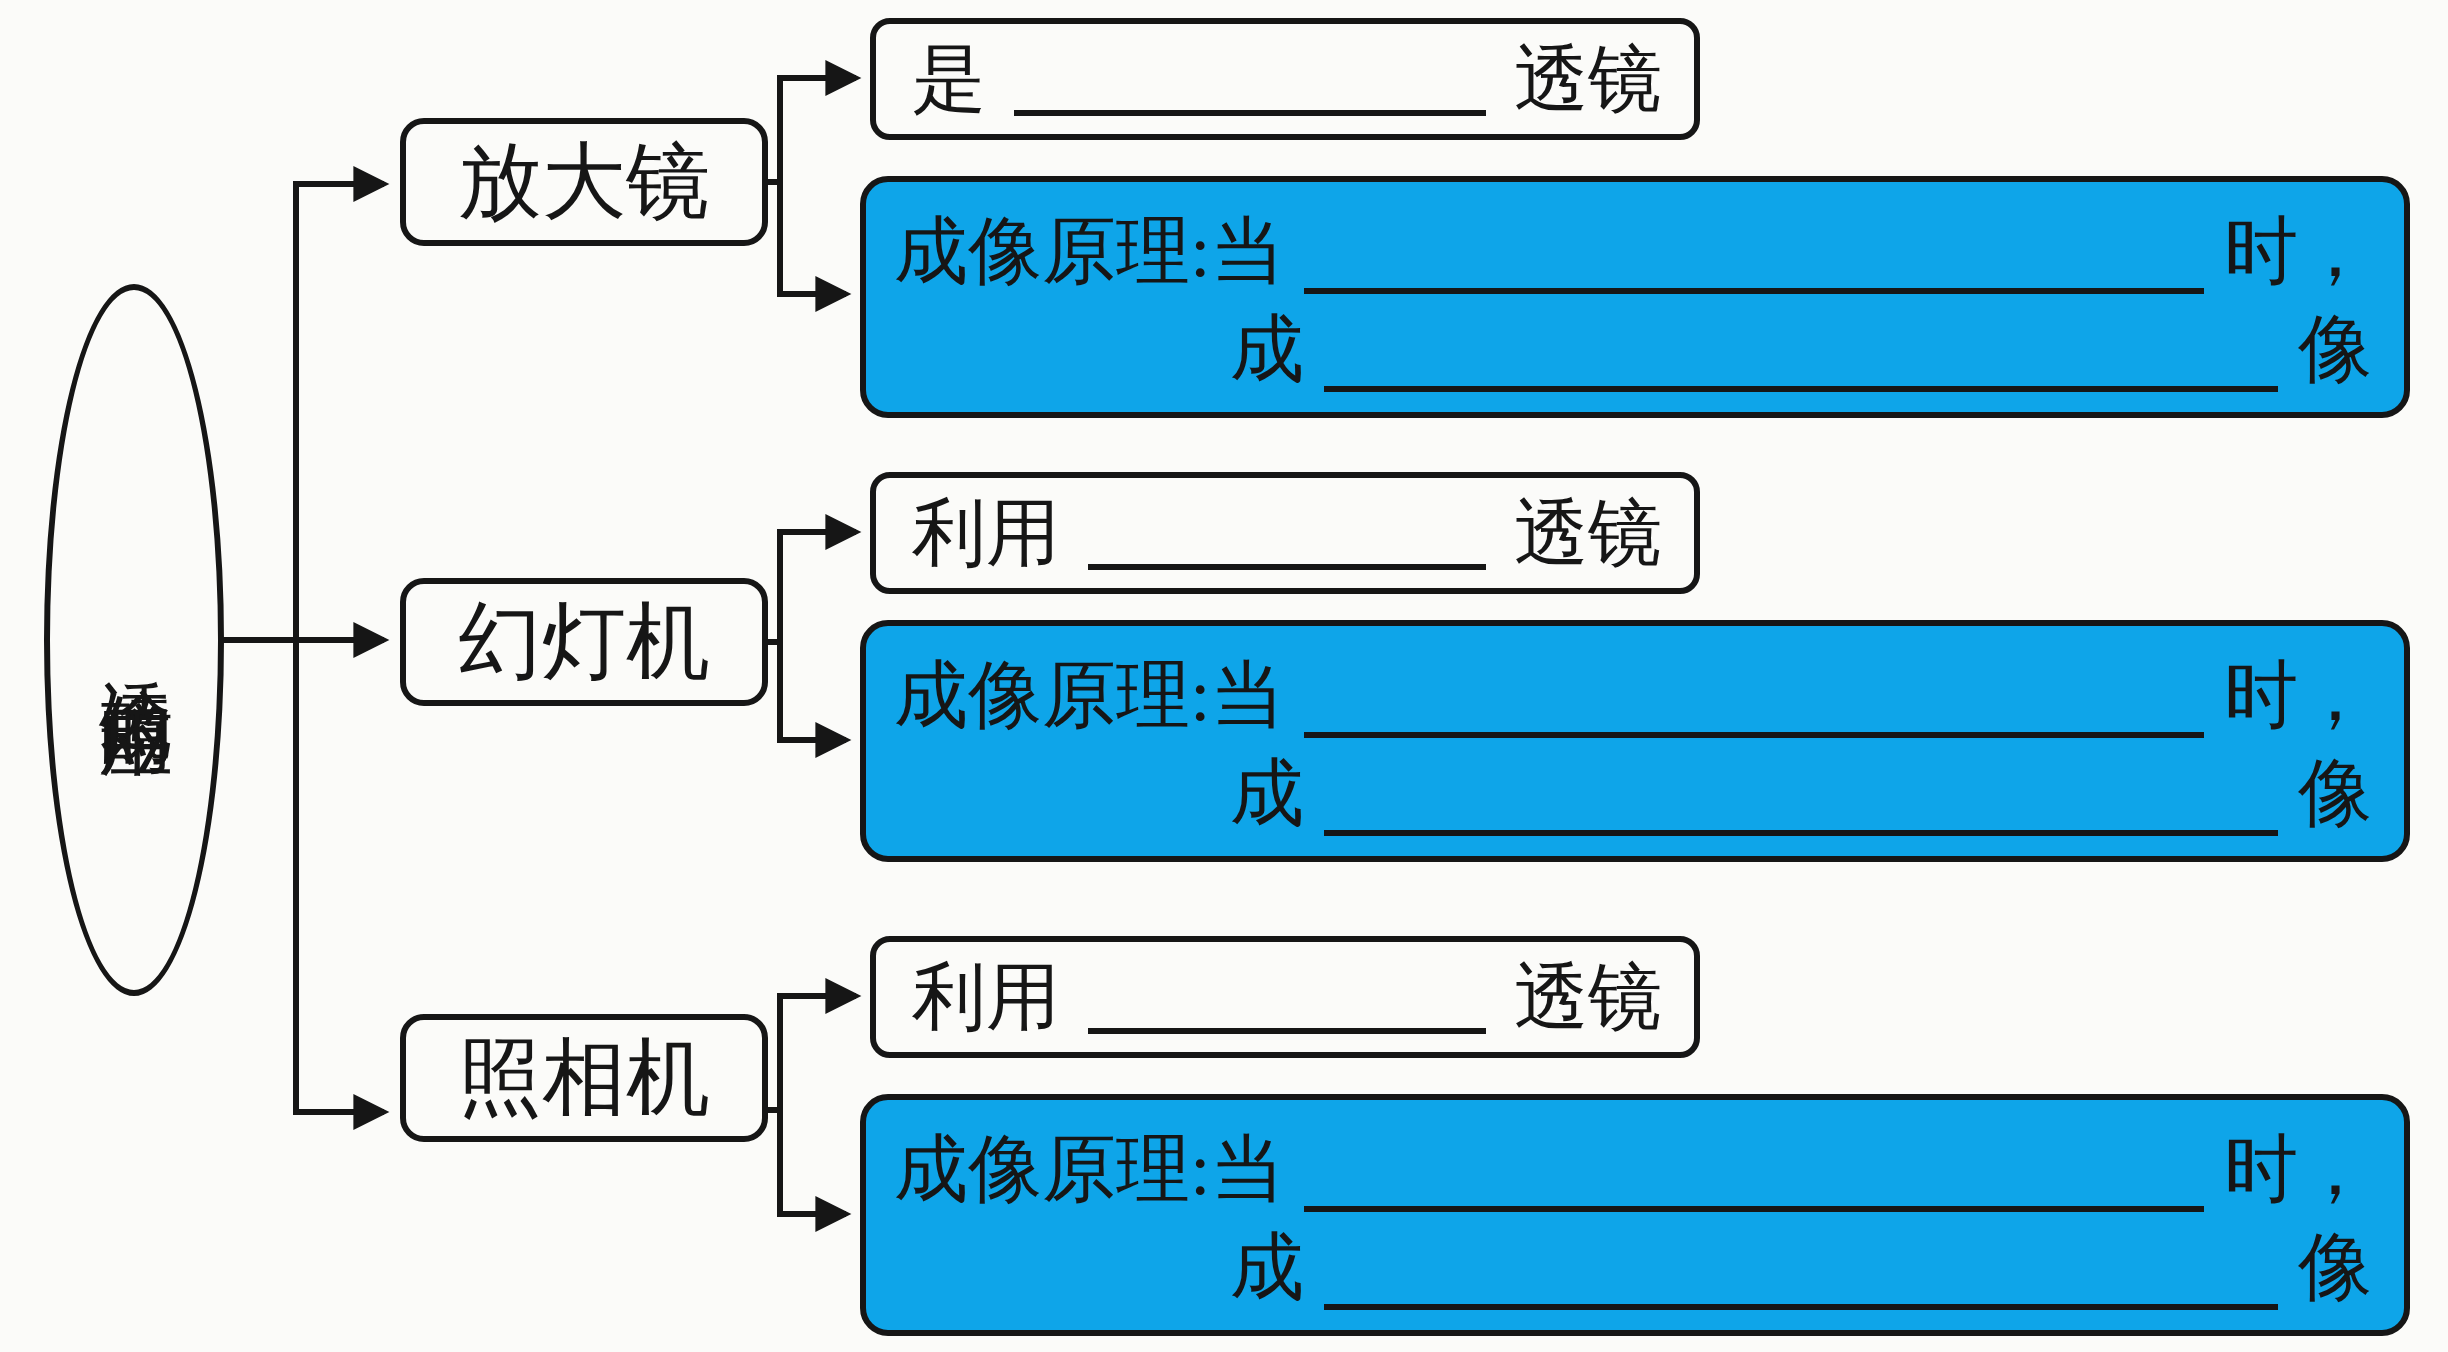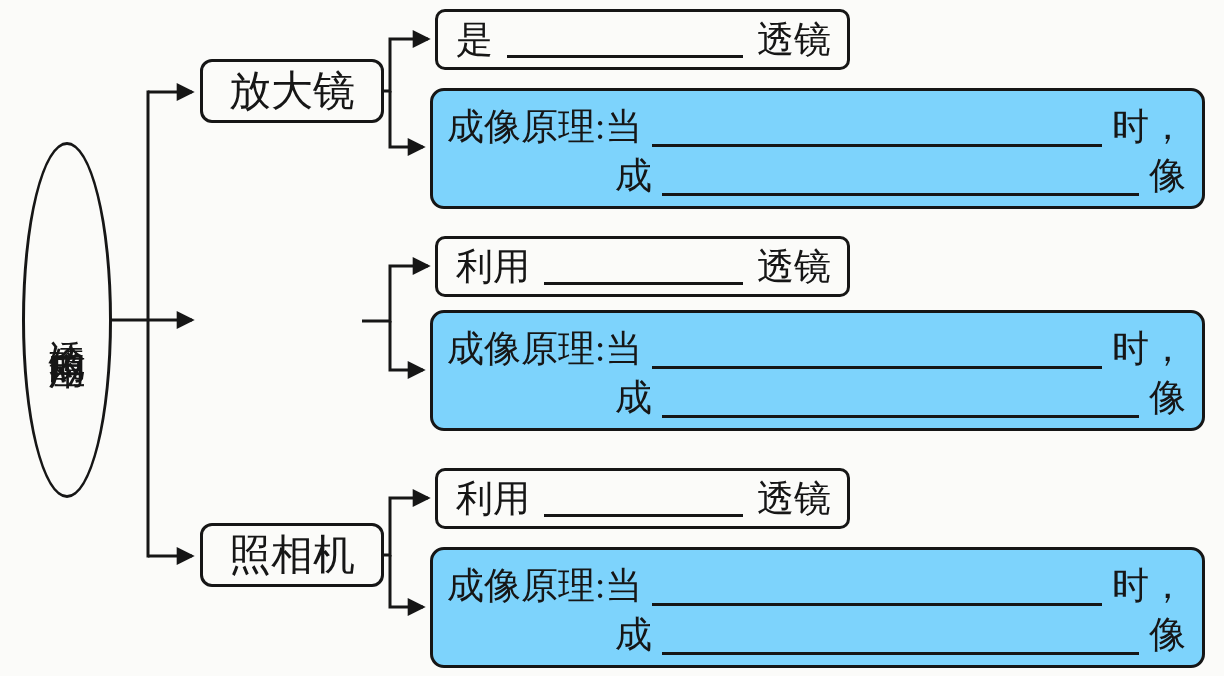--- a/index.html
+++ b/index.html
@@ -51,21 +51,21 @@
     border-radius: 12px;
     box-sizing: border-box;
     display: flex;
     align-items: center;
     justify-content: center;
     font-size: 42px;
     background: #fbfbf9;
   }
   #branch-1 { top: 59px; }
   #branch-2 { top: 289px; }
-  #branch-3 { top: 523px; }
+  #branch-3 { top: 507px; }
   
   .type-box {
     position: absolute;
     left: 435px;
     width: 415px; height: 61px;
     border: 3px solid #161616;
     border-radius: 10px;
     box-sizing: border-box;
     display: flex;
     align-items: center;
@@ -86,21 +86,21 @@
   
   .principle-box {
     position: absolute;
     left: 430px;
     width: 775px; height: 121px;
     border: 3px solid #161616;
     border-radius: 14px;
     box-sizing: border-box;
     padding: 7px 16px 10px 14px;
     font-size: 37px;
-    background: #7dd3fc;
+    background: #0ea5e9;
     display: flex;
     flex-direction: column;
     justify-content: space-between;
   }
   #principle-1 { top: 88px; }
   #principle-2 { top: 310px; }
   #principle-3 { top: 547px; }
   .prow {
     display: flex;
     align-items: flex-end;
@@ -165,20 +165,23 @@
       <span class="blank"></span>
       <span class="txt">时，</span>
     </div>
     <div class="prow prow-2">
       <span class="txt">成</span>
       <span class="blank"></span>
       <span class="txt">像</span>
     </div>
   </div>
 
+  <div class="branch-box" id="branch-2">
+    <span>幻灯机</span>
+  </div>
   <div class="type-box" id="type-2">
     <span class="txt">利用</span>
     <span class="blank"></span>
     <span class="txt">透镜</span>
   </div>
   <div class="principle-box" id="principle-2">
     <div class="prow prow-1">
       <span class="txt">成像原理:当</span>
       <span class="blank"></span>
       <span class="txt">时，</span>

